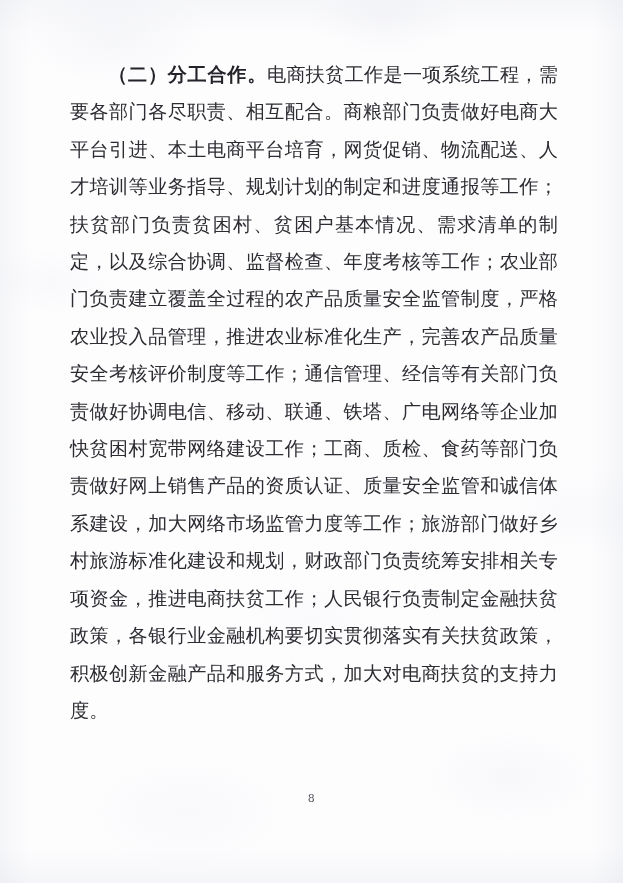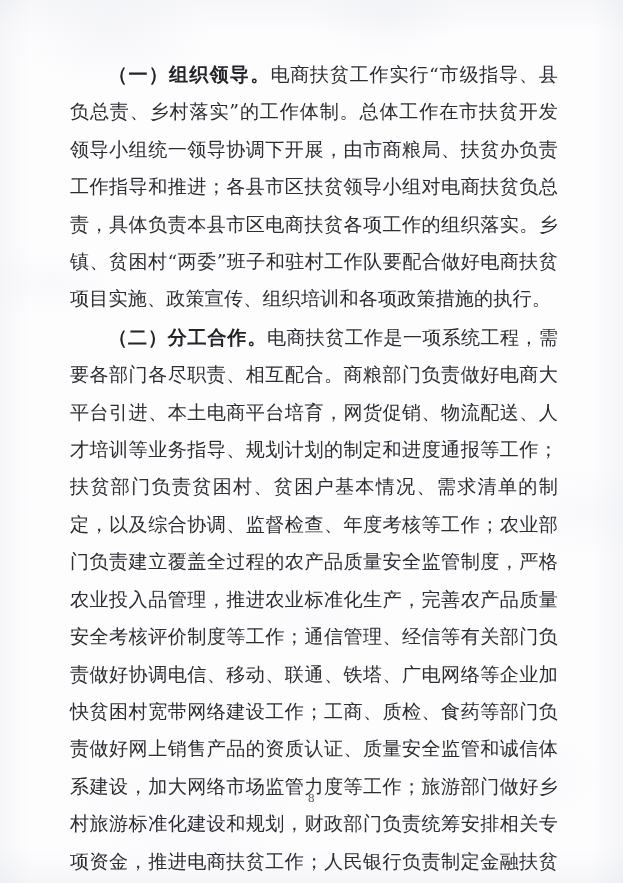--- a/index.html
+++ b/index.html
@@ -82,21 +82,20 @@
 </style>
 </head>
 <body>
 
 <div class="page">
 
   <div class="page-edge-shade"></div>
 
   <div class="text-column">
 
-    <p class="para"><span class="heading">（一）组织领导。</span><span>电商扶贫工作实行“市级指导、县负总责、乡村落实”的工作体制。总体工作在市扶贫开发领导小组统一领导协调下开展，由市商粮局、扶贫办负责工作指导和推进；各县市区扶贫领导小组对电商扶贫负总责，具体负责本县市区电商扶贫各项工作的组织落实。乡镇、贫困村“两委”班子和驻村工作队要配合做好电商扶贫项目实施、政策宣传、组织培训和各项政策措施的执行。</span></p>
 
     <p class="para"><span class="heading">（二）分工合作。</span><span>电商扶贫工作是一项系统工程，需要各部门各尽职责、相互配合。商粮部门负责做好电商大平台引进、本土电商平台培育，网货促销、物流配送、人才培训等业务指导、规划计划的制定和进度通报等工作；扶贫部门负责贫困村、贫困户基本情况、需求清单的制定，以及综合协调、监督检查、年度考核等工作；农业部门负责建立覆盖全过程的农产品质量安全监管制度，严格农业投入品管理，推进农业标准化生产，完善农产品质量安全考核评价制度等工作；通信管理、经信等有关部门负责做好协调电信、移动、联通、铁塔、广电网络等企业加快贫困村宽带网络建设工作；工商、质检、食药等部门负责做好网上销售产品的资质认证、质量安全监管和诚信体系建设，加大网络市场监管力度等工作；旅游部门做好乡村旅游标准化建设和规划，财政部门负责统筹安排相关专项资金，推进电商扶贫工作；人民银行负责制定金融扶贫政策，各银行业金融机构要切实贯彻落实有关扶贫政策，积极创新金融产品和服务方式，加大对电商扶贫的支持力度。</span></p>
 
   </div>
 
   <div class="page-number">8</div>
 
 </div>
 
 </body></html>

